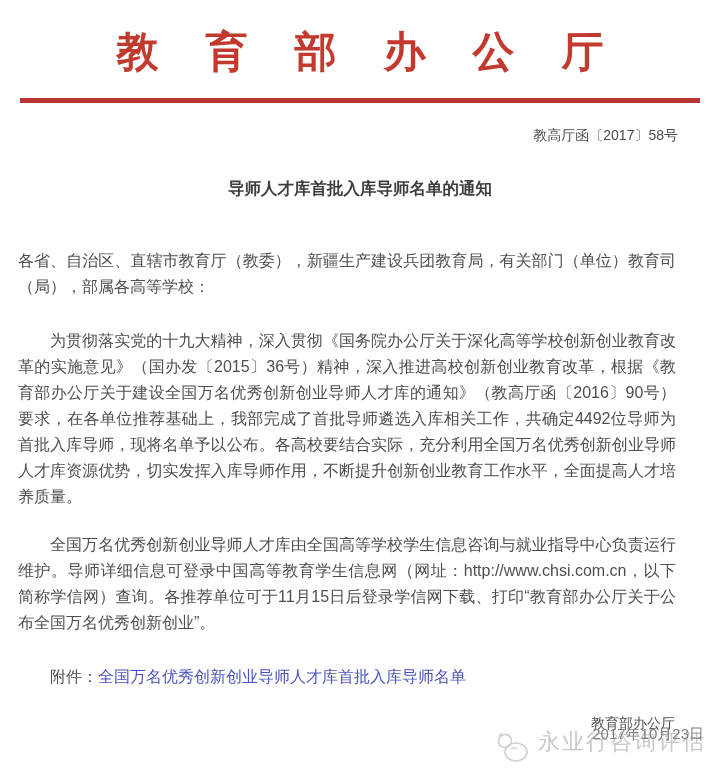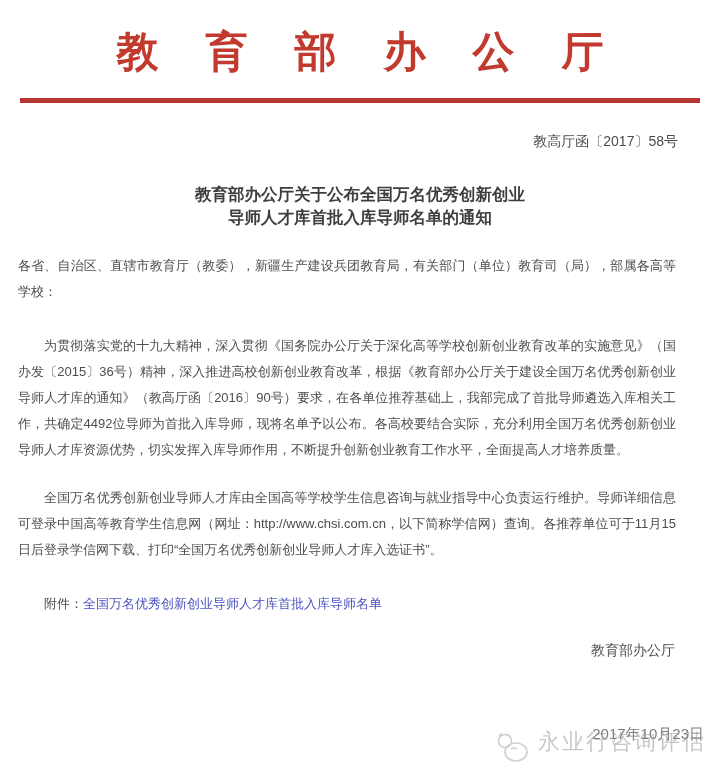--- a/index.html
+++ b/index.html
@@ -29,42 +29,42 @@
   }
   .red-rule {
     margin: 20px 20px 0 20px;
     height: 2px;
     border-top: 2px solid #b6352e;
     border-bottom: 3px solid #b6352e;
     background: #e2837b;
   }
   
   .doc-number {
-    margin-top: 30px;
+    margin-top: 24px;
     padding-right: 42px;
     text-align: right;
     font-size: 14px;
     line-height: 16px;
     color: #4b4b4b;
   }
   
   .doc-title {
     margin-top: 34px;
     text-align: center;
     font-size: 16.5px;
     font-weight: bold;
     line-height: 23px;
     color: #3e3e3e;
   }
   .doc-title span { display: block; }
   
   .doc-body {
-    margin-top: 24px;
+    margin-top: 48px;
     padding: 0 44px 0 18px;
-    font-size: 13px;
+    font-size: 16px;
     line-height: 26px;
     color: #4e4e4e;
     text-align: justify;
   }
   .doc-body p { margin-bottom: 28px; }
   .doc-body p.para { text-indent: 2em; margin-bottom: 22px; }
   .doc-body p.para-2 { margin-bottom: 28px; }
   .doc-body p.contact-line { text-indent: 2em; margin-bottom: 29px; }
   .doc-body p.attachment-line { text-indent: 2em; margin-bottom: 0; }
   .attachment-line a {
@@ -112,30 +112,29 @@
 
 <div class="page">
 
   <div class="letterhead">教育部办公厅</div>
 
   <div class="red-rule"></div>
 
   <div class="doc-number">教高厅函〔2017〕58号</div>
 
   <h2 class="doc-title">
-    <span>教育部办公厅关于公布全国万名优秀创新创业</span>
     <span>导师人才库首批入库导师名单的通知</span>
   </h2>
 
   <div class="doc-body">
     <p class="salutation">各省、自治区、直辖市教育厅（教委），新疆生产建设兵团教育局，有关部门（单位）教育司（局），部属各高等学校：</p>
 
     <p class="para">为贯彻落实党的十九大精神，深入贯彻《国务院办公厅关于深化高等学校创新创业教育改革的实施意见》（国办发〔2015〕36号）精神，深入推进高校创新创业教育改革，根据《教育部办公厅关于建设全国万名优秀创新创业导师人才库的通知》（教高厅函〔2016〕90号）要求，在各单位推荐基础上，我部完成了首批导师遴选入库相关工作，共确定4492位导师为首批入库导师，现将名单予以公布。各高校要结合实际，充分利用全国万名优秀创新创业导师人才库资源优势，切实发挥入库导师作用，不断提升创新创业教育工作水平，全面提高人才培养质量。</p>
 
-    <p class="para para-2">全国万名优秀创新创业导师人才库由全国高等学校学生信息咨询与就业指导中心负责运行维护。导师详细信息可登录中国高等教育学生信息网（网址：http://www.chsi.com.cn，以下简称学信网）查询。各推荐单位可于11月15日后登录学信网下载、打印“全国万名优秀创新创业导师人才库入选证书”。</p>
+    <p class="para para-2">全国万名优秀创新创业导师人才库由全国高等学校学生信息咨询与就业指导中心负责运行维护。导师详细信息可登录中国高等教育学生信息网（网址：http://www.chsi.com.cn，以下简称学信网）查询。各推荐单位可于11月15日后登录学信网下载、打印“教育部办公厅关于公布全国万名优秀创新创业”。</p>
 
 
     <p class="attachment-line"><span>附件：</span><a href="#">全国万名优秀创新创业导师人才库首批入库导师名单</a></p>
   </div>
 
   <div class="signature">教育部办公厅</div>
 
   <div class="watermark">
     <span class="wm-logo">
       <svg width="38" height="38" viewBox="0 0 38 38" fill="none">

